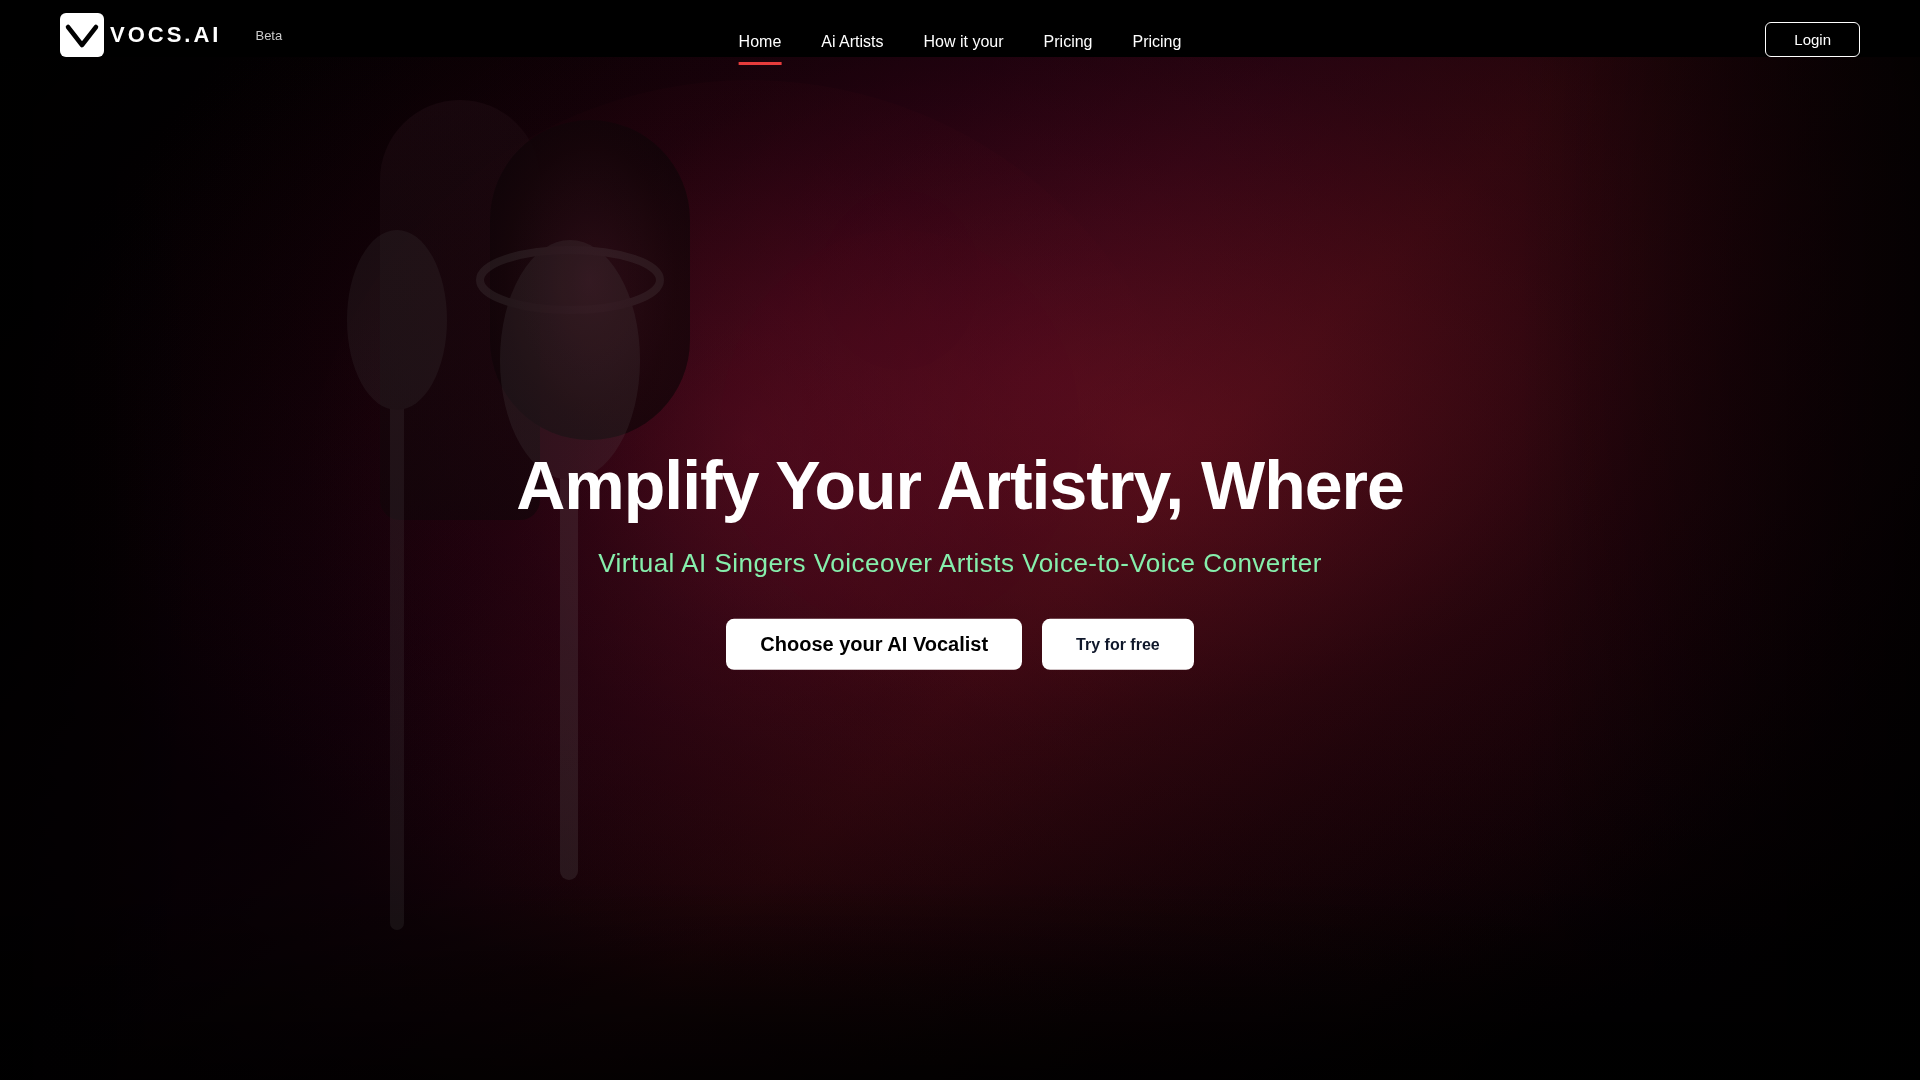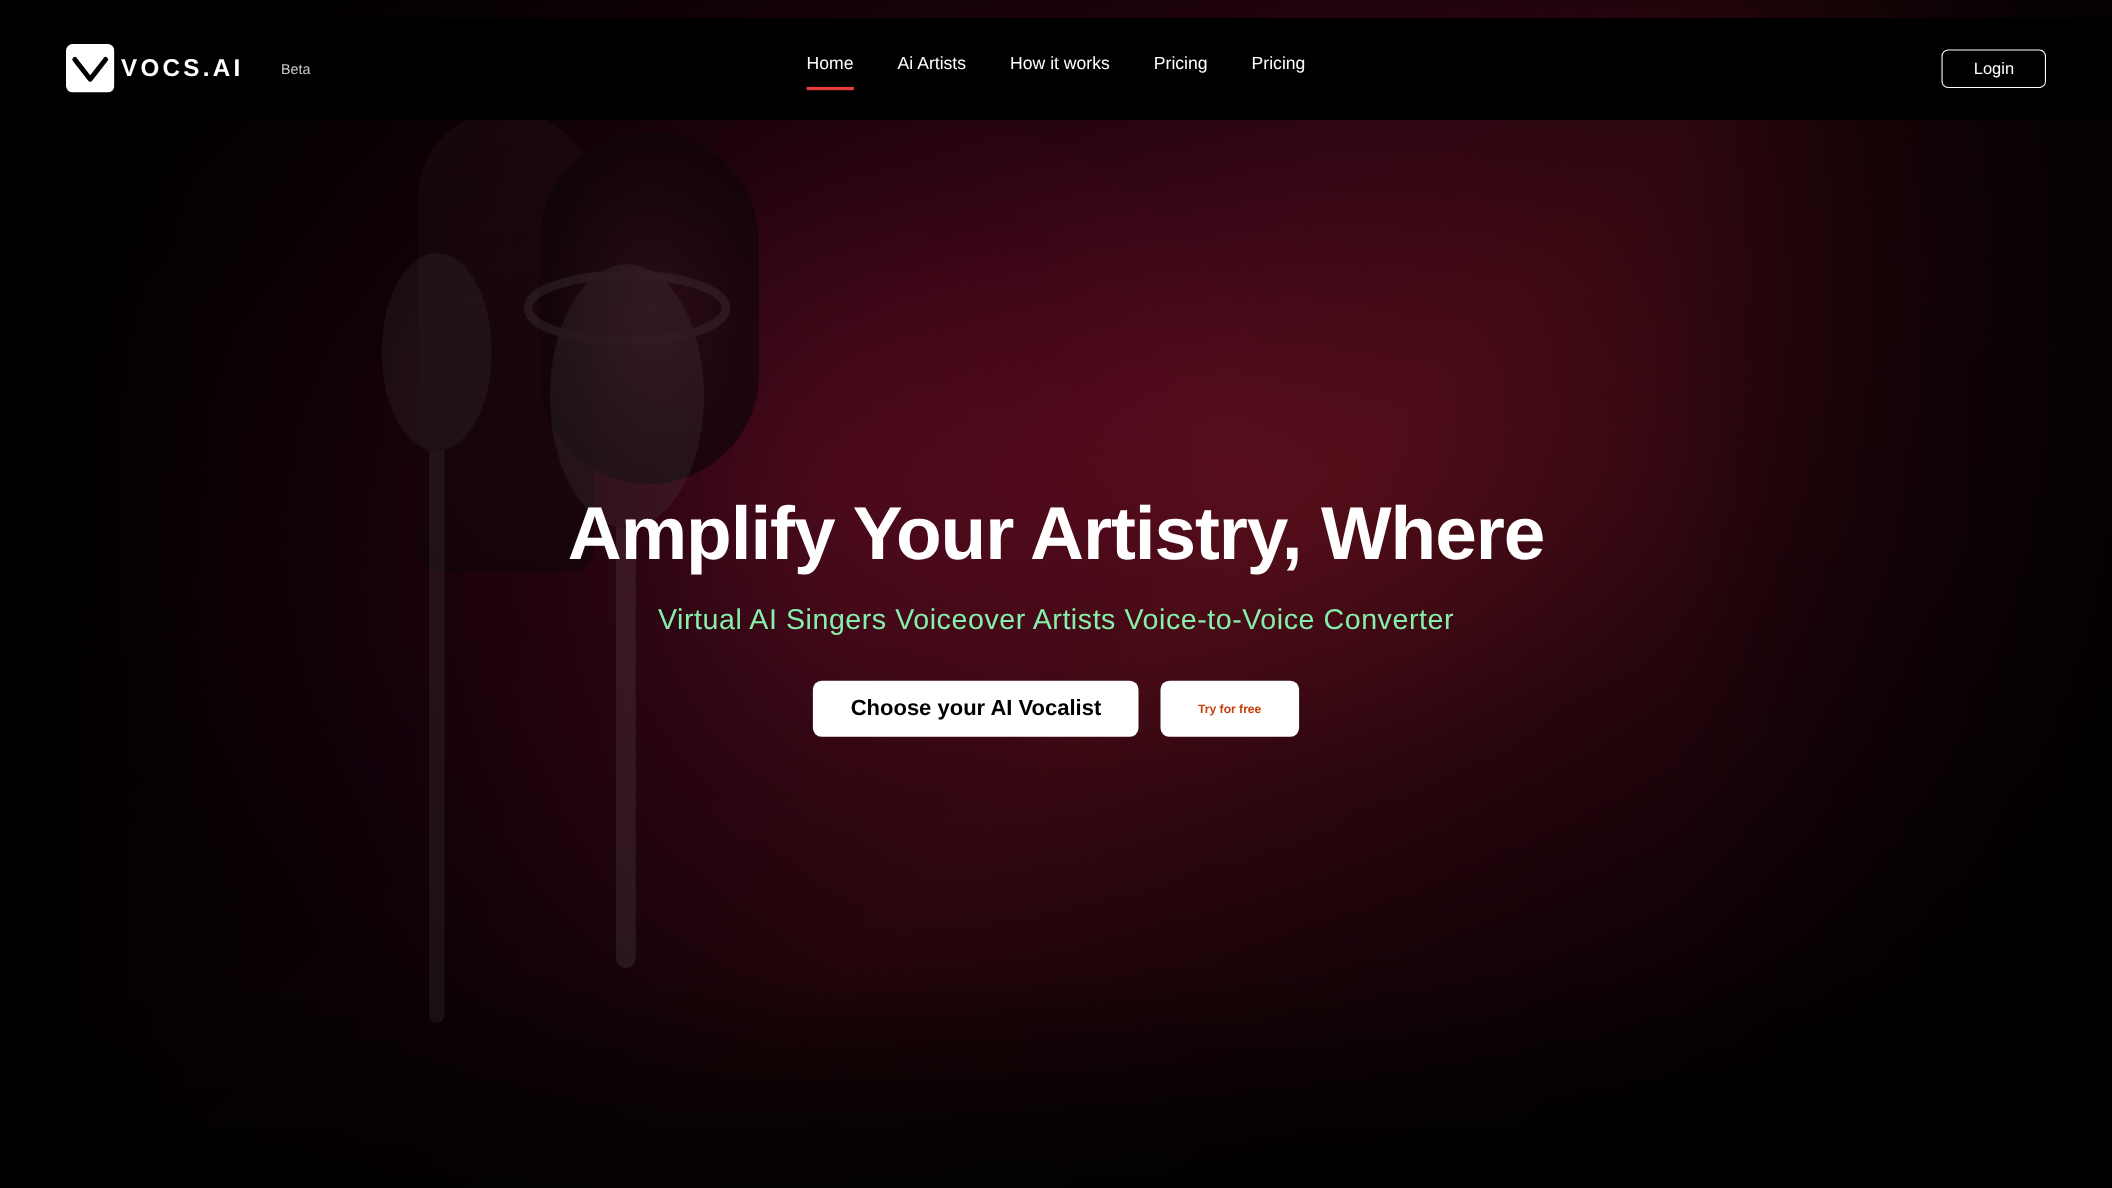--- a/index.html
+++ b/index.html
@@ -12,27 +12,27 @@
       width: 1920px;
       height: 1080px;
       overflow: hidden;
       font-family: 'Arial', sans-serif;
       background: #000;
     }
 
     
     .navbar {
       position: fixed;
-      top: 16px;
+      top: 0;
       left: 0;
       width: 100%;
-      height: 92px;
+      height: 57px;
       background: #000;
       display: flex;
-      align-items: center;
+      align-items: flex-end;
       justify-content: space-between;
       padding: 0 60px;
       z-index: 100;
     }
 
     .navbar-left {
       display: flex;
       align-items: center;
       gap: 14px;
     }
@@ -215,25 +215,25 @@
       border: none;
       padding: 14px 34px;
       border-radius: 8px;
       font-size: 20px;
       font-weight: 600;
       cursor: pointer;
     }
 
     .btn-try {
       background: #fff;
-      color: #c2410c;
+      color: #0f172a;
       border: none;
       padding: 14px 34px;
       border-radius: 8px;
-      font-size: 11px;
+      font-size: 16px;
       font-weight: 600;
       cursor: pointer;
     }
   </style>
 </head>
 <body>
 
 <nav class="navbar">
   <div class="navbar-left">
     <div class="logo-container">
@@ -243,21 +243,21 @@
         <path d="M8 14 L22 32 L36 14" stroke="#000" stroke-width="4.5" stroke-linecap="round" stroke-linejoin="round" fill="none"></path>
       </svg>
       <span class="logo-text">VOCS.AI</span>
     </div>
     <span class="beta-badge">Beta</span>
   </div>
 
   <nav class="navbar-nav">
     <a class="nav-item active">Home</a>
     <a class="nav-item">Ai Artists</a>
-    <a class="nav-item">How it works</a>
+    <a class="nav-item">How it your</a>
     <a class="nav-item">Pricing</a>
     <a class="nav-item">Pricing</a>
   </nav>
 
   <button class="login-btn">Login</button>
 </nav>
 
 <section class="hero">
   <div class="hero-bg"></div>
 

